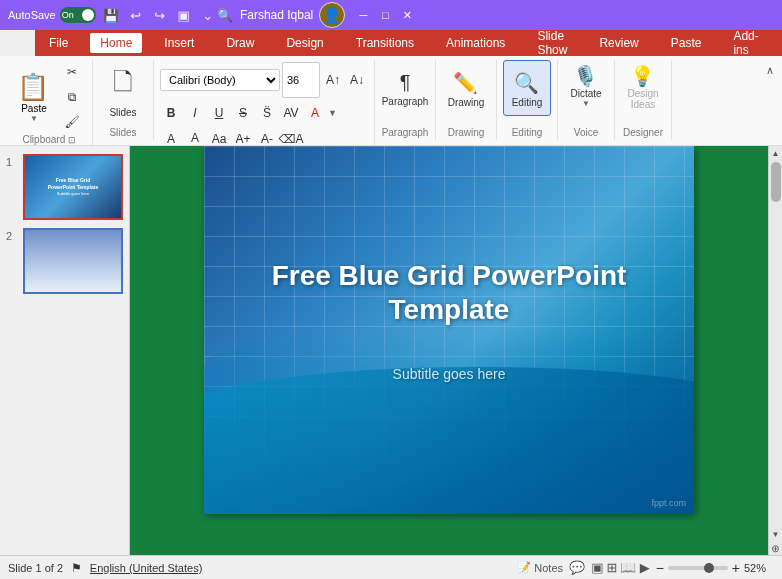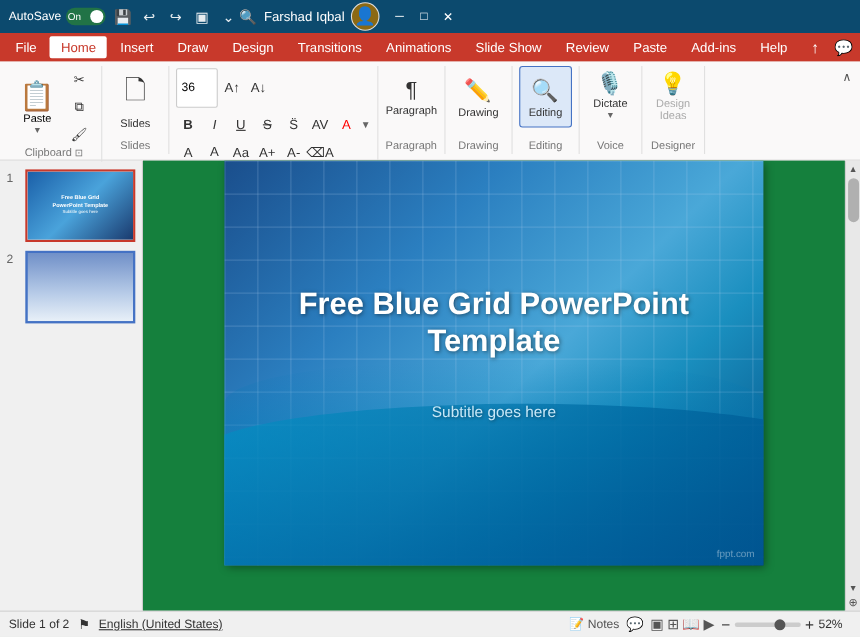--- a/index.html
+++ b/index.html
@@ -1,20 +1,20 @@
 <!DOCTYPE html>
 <html><head>
   <meta charset="utf-8">
   <style>
     * { box-sizing: border-box; margin: 0; padding: 0; }
     body { font-family: 'Segoe UI', Arial, sans-serif; font-size: 12px; background: #f0f0f0; width: 782px; height: 579px; overflow: hidden; }
 
     
     #title-bar {
-      background: #0c4a6e;
+      background: #8b5cf6;
       height: 30px;
       display: flex;
       align-items: center;
       padding: 0 8px;
       color: white;
     }
     #autosave-area { display: flex; align-items: center; gap: 4px; font-size: 11px; }
     .toggle-switch {
       background: #217346;
       border-radius: 10px;
@@ -38,21 +38,22 @@
     #window-controls { display: flex; gap: 2px; margin-left: 8px; }
     .win-btn { width: 20px; height: 20px; display: flex; align-items: center; justify-content: center; cursor: pointer; font-size: 11px; color: white; }
 
     
     #menu-bar {
       background: #c8392b;
       height: 26px;
       display: flex;
       align-items: center;
       padding: 0 4px;
-      gap: 2px;
+      gap: 12px;
+      margin-left: 35px;
     }
     .menu-item {
       padding: 3px 10px;
       font-size: 12px;
       color: white;
       cursor: pointer;
       border-radius: 2px;
     }
     .menu-item:hover, .menu-item.active { background: rgba(255,255,255,0.25); }
     .menu-item.active { background: white; color: #c8392b; }
@@ -441,20 +442,23 @@
           <div>Slides</div>
         </div>
       </div>
     </div>
     <div class="ribbon-group-label">Slides</div>
   </div>
 
   <div class="ribbon-group" style="min-width:180px;">
     <div style="display:flex;flex-direction:column;gap:2px;padding-top:2px;">
       <div class="ribbon-row">
+        <select class="font-dropdown">
+          <option>Calibri (Body)</option>
+        </select>
         <input class="size-dropdown" type="text" value="36" style="">
         <div class="format-btn" title="Increase Font Size">A↑</div>
         <div class="format-btn" title="Decrease Font Size">A↓</div>
       </div>
       <div class="ribbon-row">
         <div class="format-btn bold">B</div>
         <div class="format-btn italic">I</div>
         <div class="format-btn underline">U</div>
         <div class="format-btn" style="text-decoration:line-through;">S</div>
         <div class="format-btn">S̈</div>

